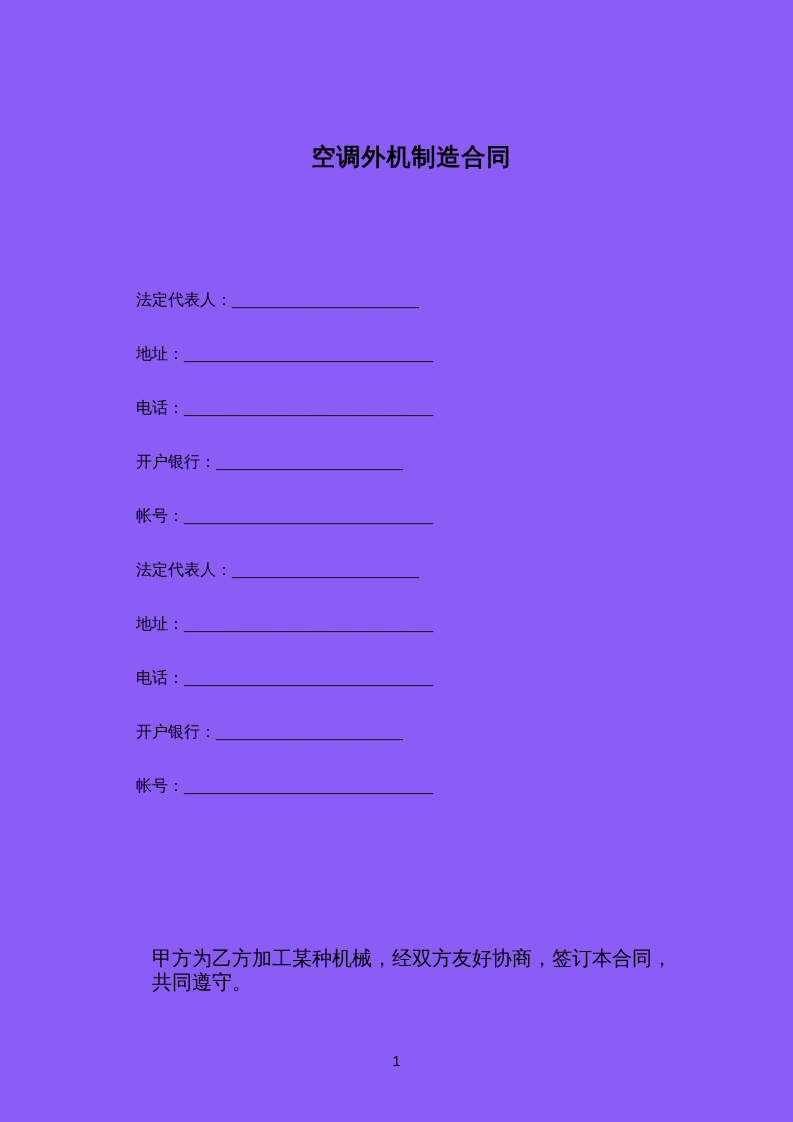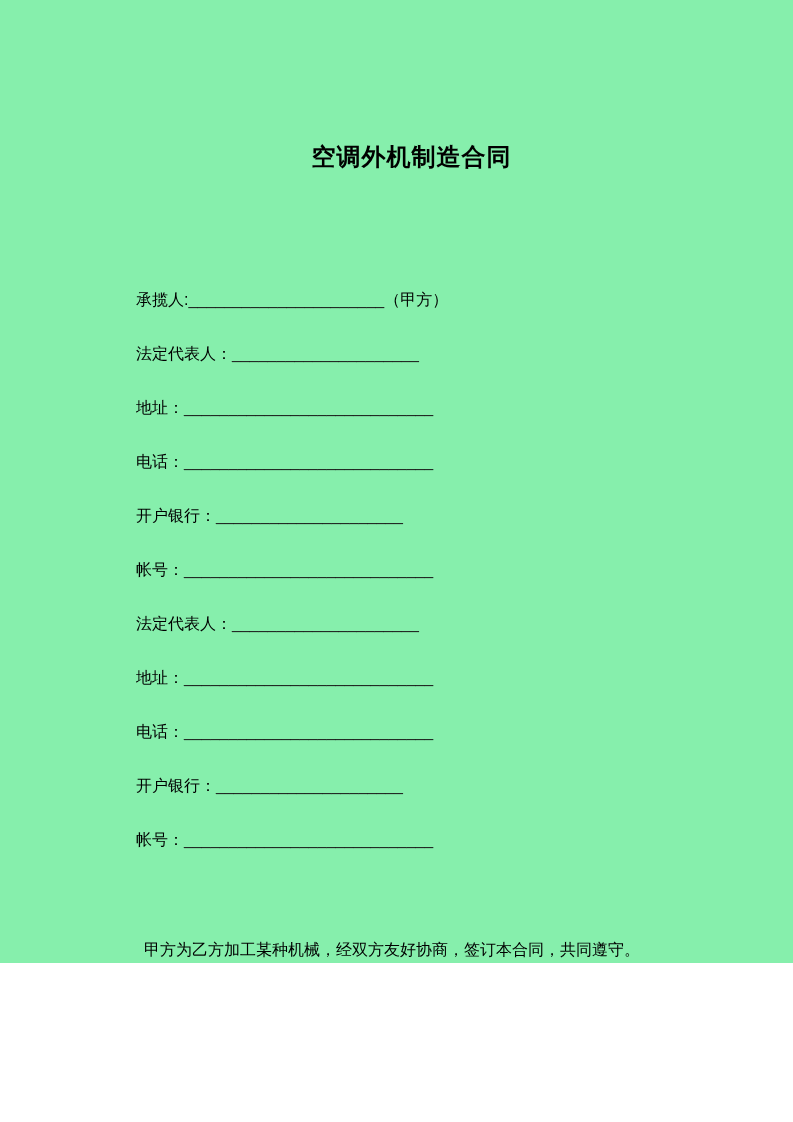--- a/index.html
+++ b/index.html
@@ -3,22 +3,22 @@
 <meta charset="utf-8">
 <style>
   html, body {
     margin: 0;
     padding: 0;
     background: #ffffff;
   }
   .page {
     position: relative;
     width: 793px;
-    height: 963px;
-    background: #86efac;
+    height: 1122px;
+    background: #8b5cf6;
     color: #000000;
     font-family: "Liberation Sans", "DejaVu Sans", sans-serif;
     overflow: hidden;
   }
   .doc-title {
     position: absolute;
     top: 141px;
     left: 136px;
     right: 106px;
     margin: 0;
@@ -43,22 +43,22 @@
   }
   .form-line .blank {
     letter-spacing: 0;
     color: #1a1a1a;
   }
   .closing-paragraph {
     position: absolute;
     top: 930px;
     left: 136px;
     right: 90px;
-    margin: 8px;
-    font-size: 16px;
+    margin: 16px;
+    font-size: 20px;
     line-height: 24px;
     color: #000000;
   }
   .page-number {
     position: absolute;
     top: 1052px;
     left: 0;
     width: 100%;
     text-align: center;
     font-size: 15px;
@@ -67,21 +67,20 @@
 </style>
 </head>
 <body>
 
 <div class="page">
 
   <h1 class="doc-title">空调外机制造合同</h1>
 
   <div class="form-area">
 
-    <div class="form-line"><span>承揽人:</span><span class="blank">______________________</span><span>（甲方）</span></div>
 
     <div class="form-line"><span>法定代表人：</span><span class="blank">_____________________</span><span></span></div>
 
     <div class="form-line"><span>地址：</span><span class="blank">____________________________</span><span></span></div>
 
     <div class="form-line"><span>电话：</span><span class="blank">____________________________</span><span></span></div>
 
     <div class="form-line"><span>开户银行：</span><span class="blank">_____________________</span><span></span></div>
 
     <div class="form-line"><span>帐号：</span><span class="blank">____________________________</span><span></span></div>

